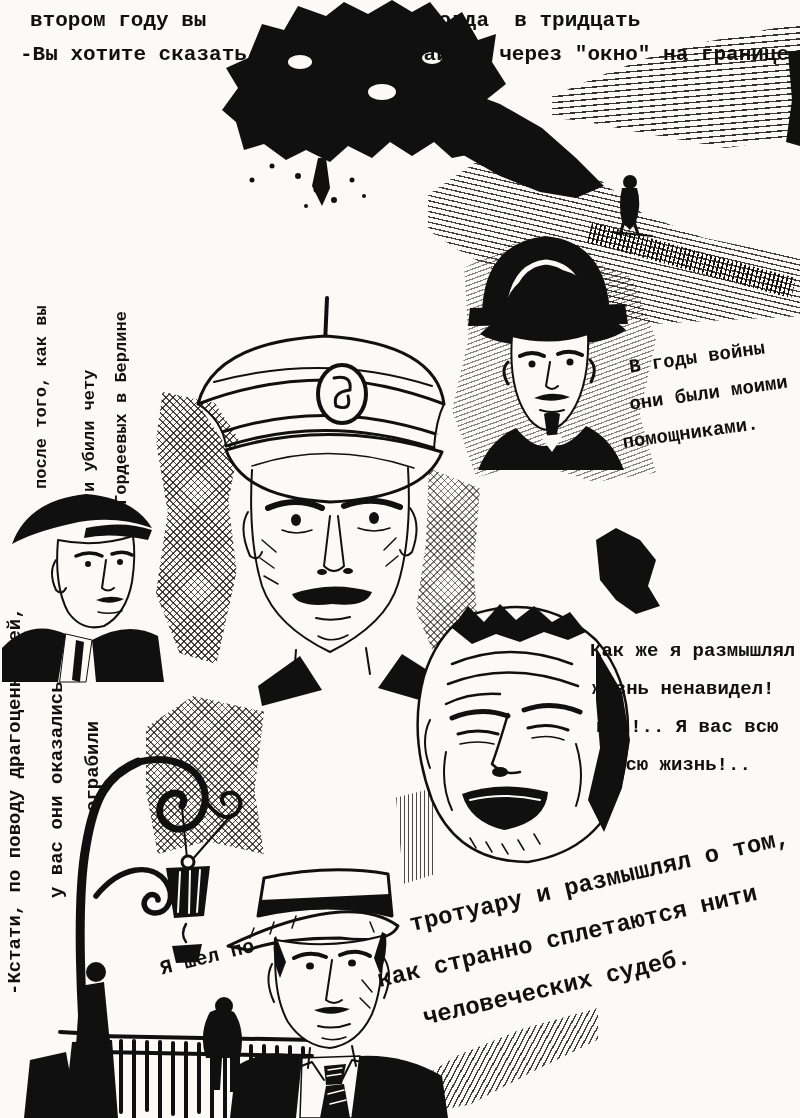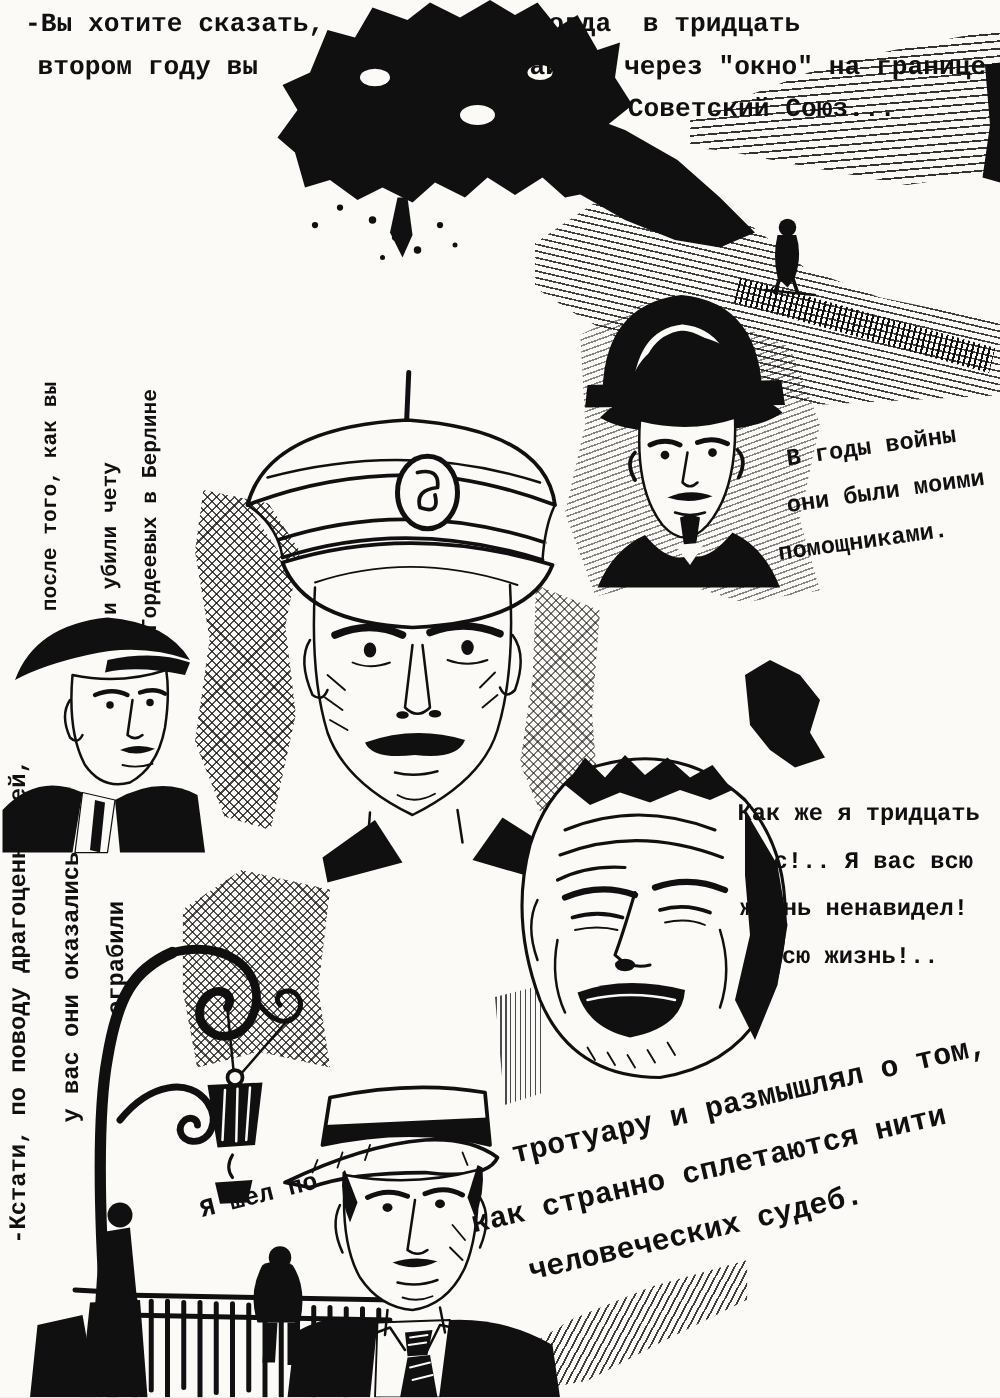--- a/index.html
+++ b/index.html
@@ -249,44 +249,43 @@
         <path d="M296,1068 L312,1062 L324,1080 M372,1064 L352,1060 L342,1080" fill="none" stroke="#101010" stroke-width="2"></path>
         <path d="M324,1066 L346,1064 L342,1084 L326,1085 Z"></path>
         <path d="M328,1070 L342,1068 M327,1076 L341,1074" stroke="#fbfaf7" stroke-width="1.5" fill="none"></path>
         <path d="M326,1086 L344,1084 L350,1118 L320,1118 Z"></path>
         <path d="M328,1094 L344,1090 M330,1104 L346,1100" stroke="#fbfaf7" stroke-width="1.5" fill="none"></path>
       </g>
     </g>
   </svg>
 
   <div class="txt" id="t-open-left">
+    <span class="line" style="margin-left:24px">втором году вы</span>
     <span class="line" style="margin-left:14px">-Вы хотите сказать,</span>
-    <span class="line" style="margin-left:24px">втором году вы</span>
   </div>
 
   <div class="txt" id="t-open-right">
     <span class="line">что  когда  в тридцать</span>
     <span class="line" style="margin-left:48px">тайно, через "окно" на границе</span>
-    <span class="line" style="margin-left:114px">в Советский Союз...</span>
   </div>
 
   <span class="vline" id="v-berlin-1">после того, как вы</span>
   <span class="vline" id="v-berlin-2">и убили чету</span>
   <span class="vline" id="v-berlin-3">Гордеевых в Берлине</span>
 
   <div class="txt" id="t-war">
     <span class="line" style="margin-left:17px">В годы войны</span>
     <span class="line" style="margin-left:12px">они были моими</span>
     <span class="line">помощниками.</span>
   </div>
 
   <div class="txt" id="t-hate">
-    <span class="line">Как же я тридцать</span>
+    <span class="line">Как же я размышлял</span>
+    <span class="line" style="margin-left:2px">жизнь ненавидел!</span>
     <span class="line" style="margin-left:6px">вас!.. Я вас всю</span>
-    <span class="line" style="margin-left:2px">жизнь ненавидел!</span>
     <span class="line" style="margin-left:24px">Всю жизнь!..</span>
   </div>
 
   <span class="vline" id="v-jewels-1">-Кстати, по поводу драгоценностей,</span>
   <span class="vline" id="v-jewels-2">у вас они оказались</span>
   <span class="vline" id="v-jewels-3">ограбили</span>
 
   <span class="txt" id="t-walkintro">Я шел по</span>
 
   <div class="txt" id="t-walk">

